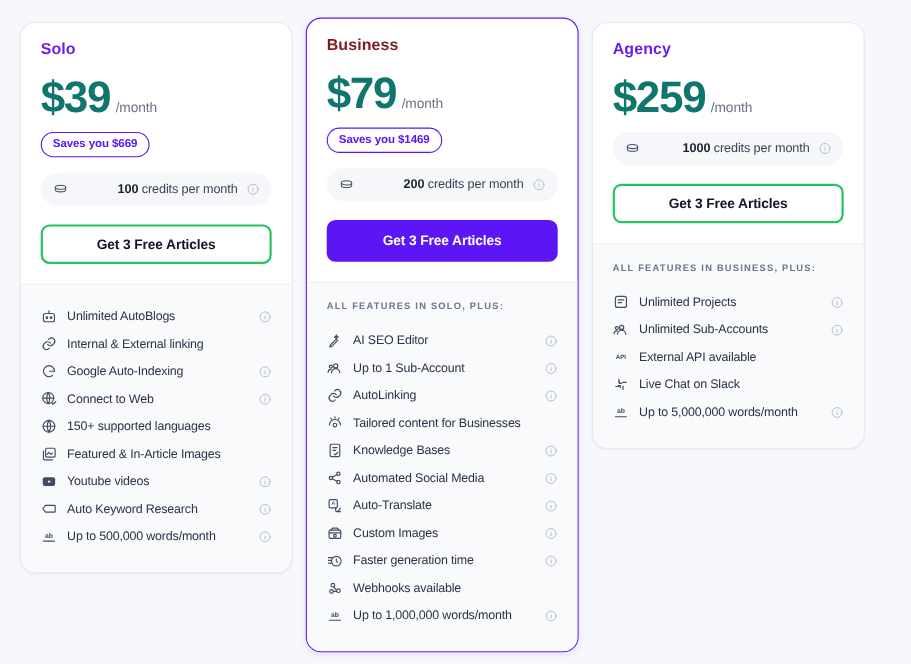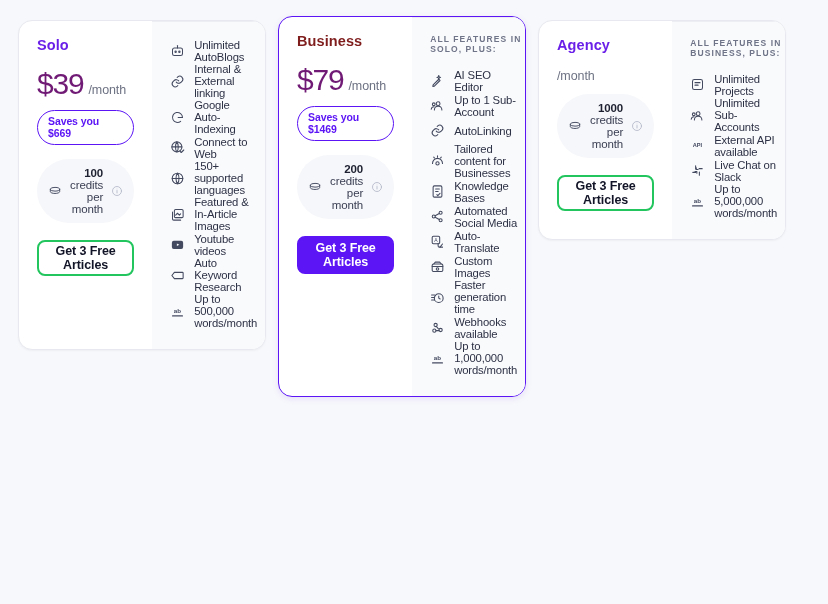--- a/index.html
+++ b/index.html
@@ -21,21 +21,21 @@
 
   
   .plan-card {
     width: 248px;
     background: #ffffff;
     border: 1px solid #e8e9f0;
     border-radius: 14px;
     overflow: hidden;
     box-shadow: 0 1px 2px rgba(25,25,60,0.04);
     display: flex;
-    flex-direction: row;
+    flex-direction: column;
   }
   .plan-card.featured {
     border: 1.6px solid #5c16f5;
     box-shadow: 0 2px 6px rgba(92,22,245,0.10);
     margin-top: -4px;
   }
 
   
   .card-head { padding: 16px 18px 18px 18px; }
 
@@ -48,23 +48,23 @@
   }
   .featured .plan-name { color: #7f1d1d; }
 
   .price-row {
     display: flex;
     align-items: baseline;
     gap: 5px;
     margin-bottom: 11px;
   }
   .price-amount {
-    font-size: 30px;
-    font-weight: normal;
-    color: #701a75;
+    font-size: 40px;
+    font-weight: bold;
+    color: #0f766e;
     letter-spacing: -1.2px;
     line-height: 1;
   }
   .price-period {
     font-size: 12.5px;
     color: #6d7283;
     letter-spacing: -.1px;
   }
 
   .savings-badge {
@@ -508,20 +508,21 @@
               <circle cx="12" cy="12" r="9"></circle>
               <path d="M12 11v5"></path>
               <circle cx="12" cy="7.8" r=".9" fill="currentColor" stroke="none"></circle>
             </svg>
           </span>
         </div>
       </div>
     </div>
     <div class="plan-card">
       <div class="card-head"><div class="plan-name">Agency</div><div class="price-row">
+          <span class="price-amount">$259</span>
           <span class="price-period">/month</span>
         </div><div class="credits-pill">
           <span>
             <svg class="icon coin-icon" viewBox="0 0 24 24" fill="none" stroke="currentColor" stroke-width="1.7" stroke-linecap="round" stroke-linejoin="round">
               <ellipse cx="12" cy="9" rx="8" ry="3.2"></ellipse>
               <path d="M4 9v4c0 1.8 3.6 3.2 8 3.2s8-1.4 8-3.2V9"></path>
             </svg>
           </span>
           <span class="credits-text"><b>1000</b> <span>credits per month</span></span>
           <span>

